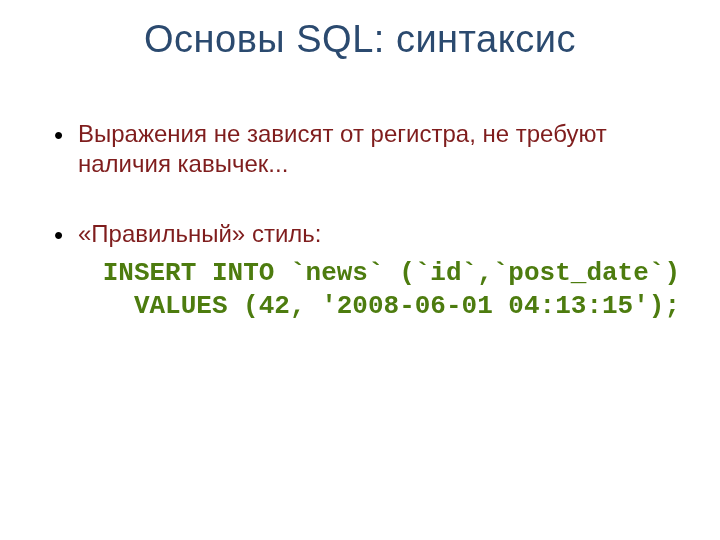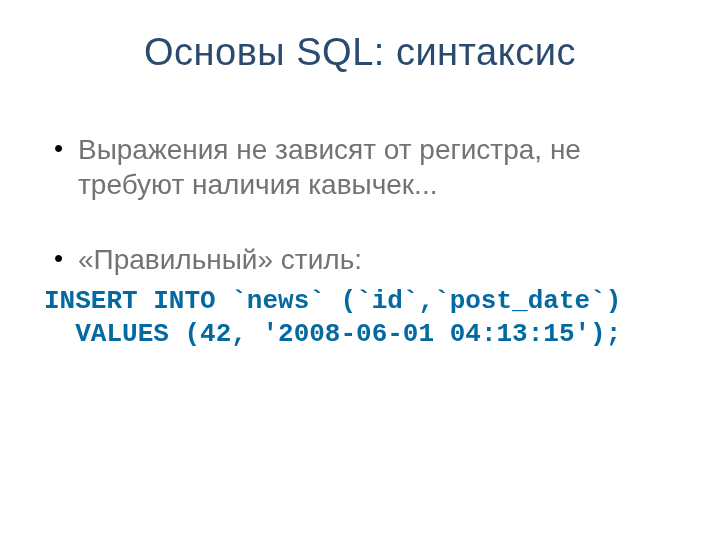--- a/index.html
+++ b/index.html
@@ -15,50 +15,50 @@
       padding: 18px 40px 40px 40px;
       overflow: hidden;
     }
     .title {
       text-align: center;
       font-size: 38px;
       color: #2b4a6f;
       font-weight: 400;
       margin-bottom: 58px;
       letter-spacing: 0.5px;
-      margin-top: 13px;
     }
     .bullets {
       list-style: none;
       padding-left: 8px;
     }
     .bullets li {
       position: relative;
       padding-left: 30px;
-      font-size: 28px;
-      color: #737373;
+      font-size: 24px;
+      color: #7f1d1d;
       line-height: 1.25;
       margin-bottom: 40px;
     }
     .bullets li::before {
       content: "•";
       position: absolute;
       left: 6px;
       top: 0;
       color: #000000;
       font-size: 26px;
     }
     .code-block {
       font-family: "Courier New", Courier, monospace;
       font-weight: bold;
       white-space: pre-wrap;
       font-size: 26px;
-      color: #0369a1;
+      color: #4d7c0f;
       line-height: 1.25;
       padding-left: 4px;
+      text-align: right;
     }
   </style>
 </head>
 <body>
 
 <h1 class="title">Основы SQL: синтаксис</h1>
 
 <ul class="bullets">
   <li>Выражения не зависят от регистра, не требуют наличия кавычек...</li>
   <li style="margin-bottom: 8px;">«Правильный» стиль:</li>

